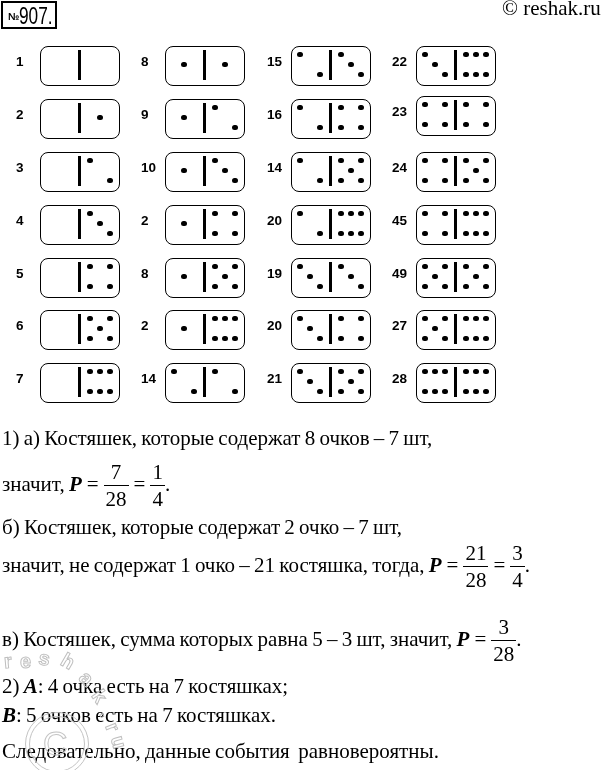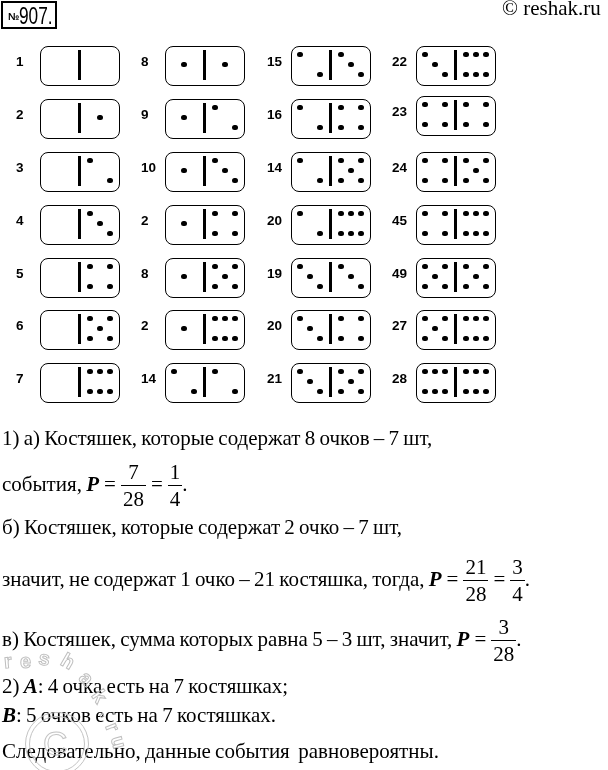--- a/index.html
+++ b/index.html
@@ -416,27 +416,27 @@
         <span class="pip" style="left: 46.4px; top: 24.9px;"></span>
         <span class="pip" style="left: 56.4px; top: 24.9px;"></span>
         <span class="pip" style="left: 66.4px; top: 24.9px;"></span>
       </div>
     </div>
   </div>
 
 <div class="line" style="top:426px">1) а) Костяшек, которые содержат 8 очков – 7 шт,</div>
 
 <div class="line" style="top:462px">
-  <span>события,</span>
+  <span>значит,</span>
   <span class="var">P</span><span class="eq">=</span><span class="frac"><span class="num">7</span><span class="den">28</span></span><span class="eq">=</span><span class="frac"><span class="num">1</span><span class="den">4</span></span><span>.</span>
 </div>
 
 <div class="line" style="top:515px">б) Костяшек, которые содержат 2 очко – 7 шт,</div>
 
-<div class="line" style="top:557px">
+<div class="line" style="top:543px">
   <span>значит, не содержат 1 очко – 21 костяшка, тогда,</span>
   <span class="var">P</span><span class="eq">=</span><span class="frac"><span class="num">21</span><span class="den">28</span></span><span class="eq">=</span><span class="frac"><span class="num">3</span><span class="den">4</span></span><span>.</span>
 </div>
 
 <div class="line" style="top:617px">
   <span>в) Костяшек, сумма которых равна 5 – 3 шт, значит,</span>
   <span class="var">P</span><span class="eq">=</span><span class="frac"><span class="num">3</span><span class="den">28</span></span><span>.</span>
 </div>
 
 <div class="line" style="top:674px">

